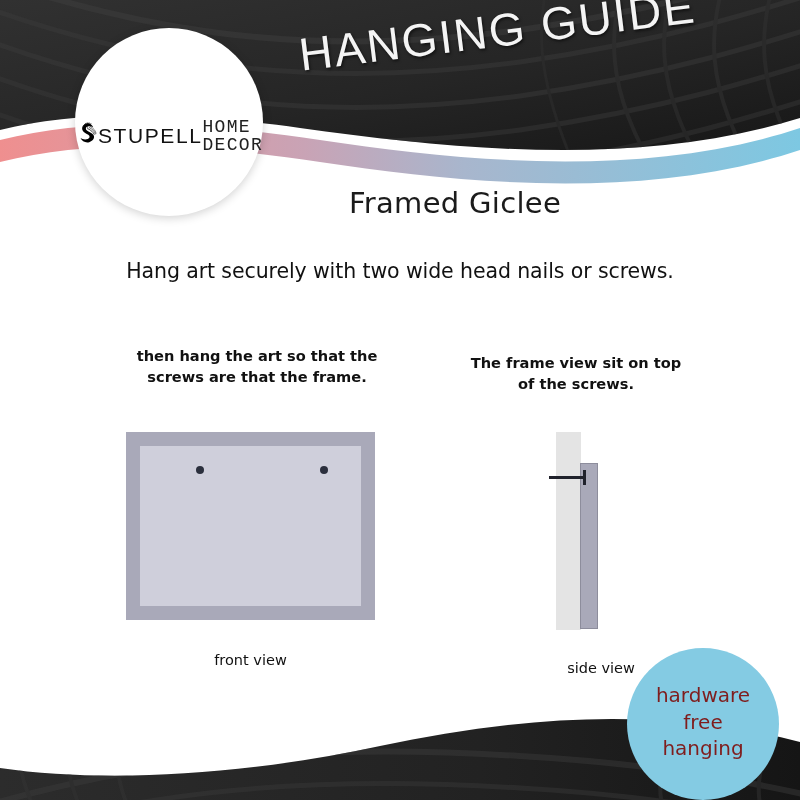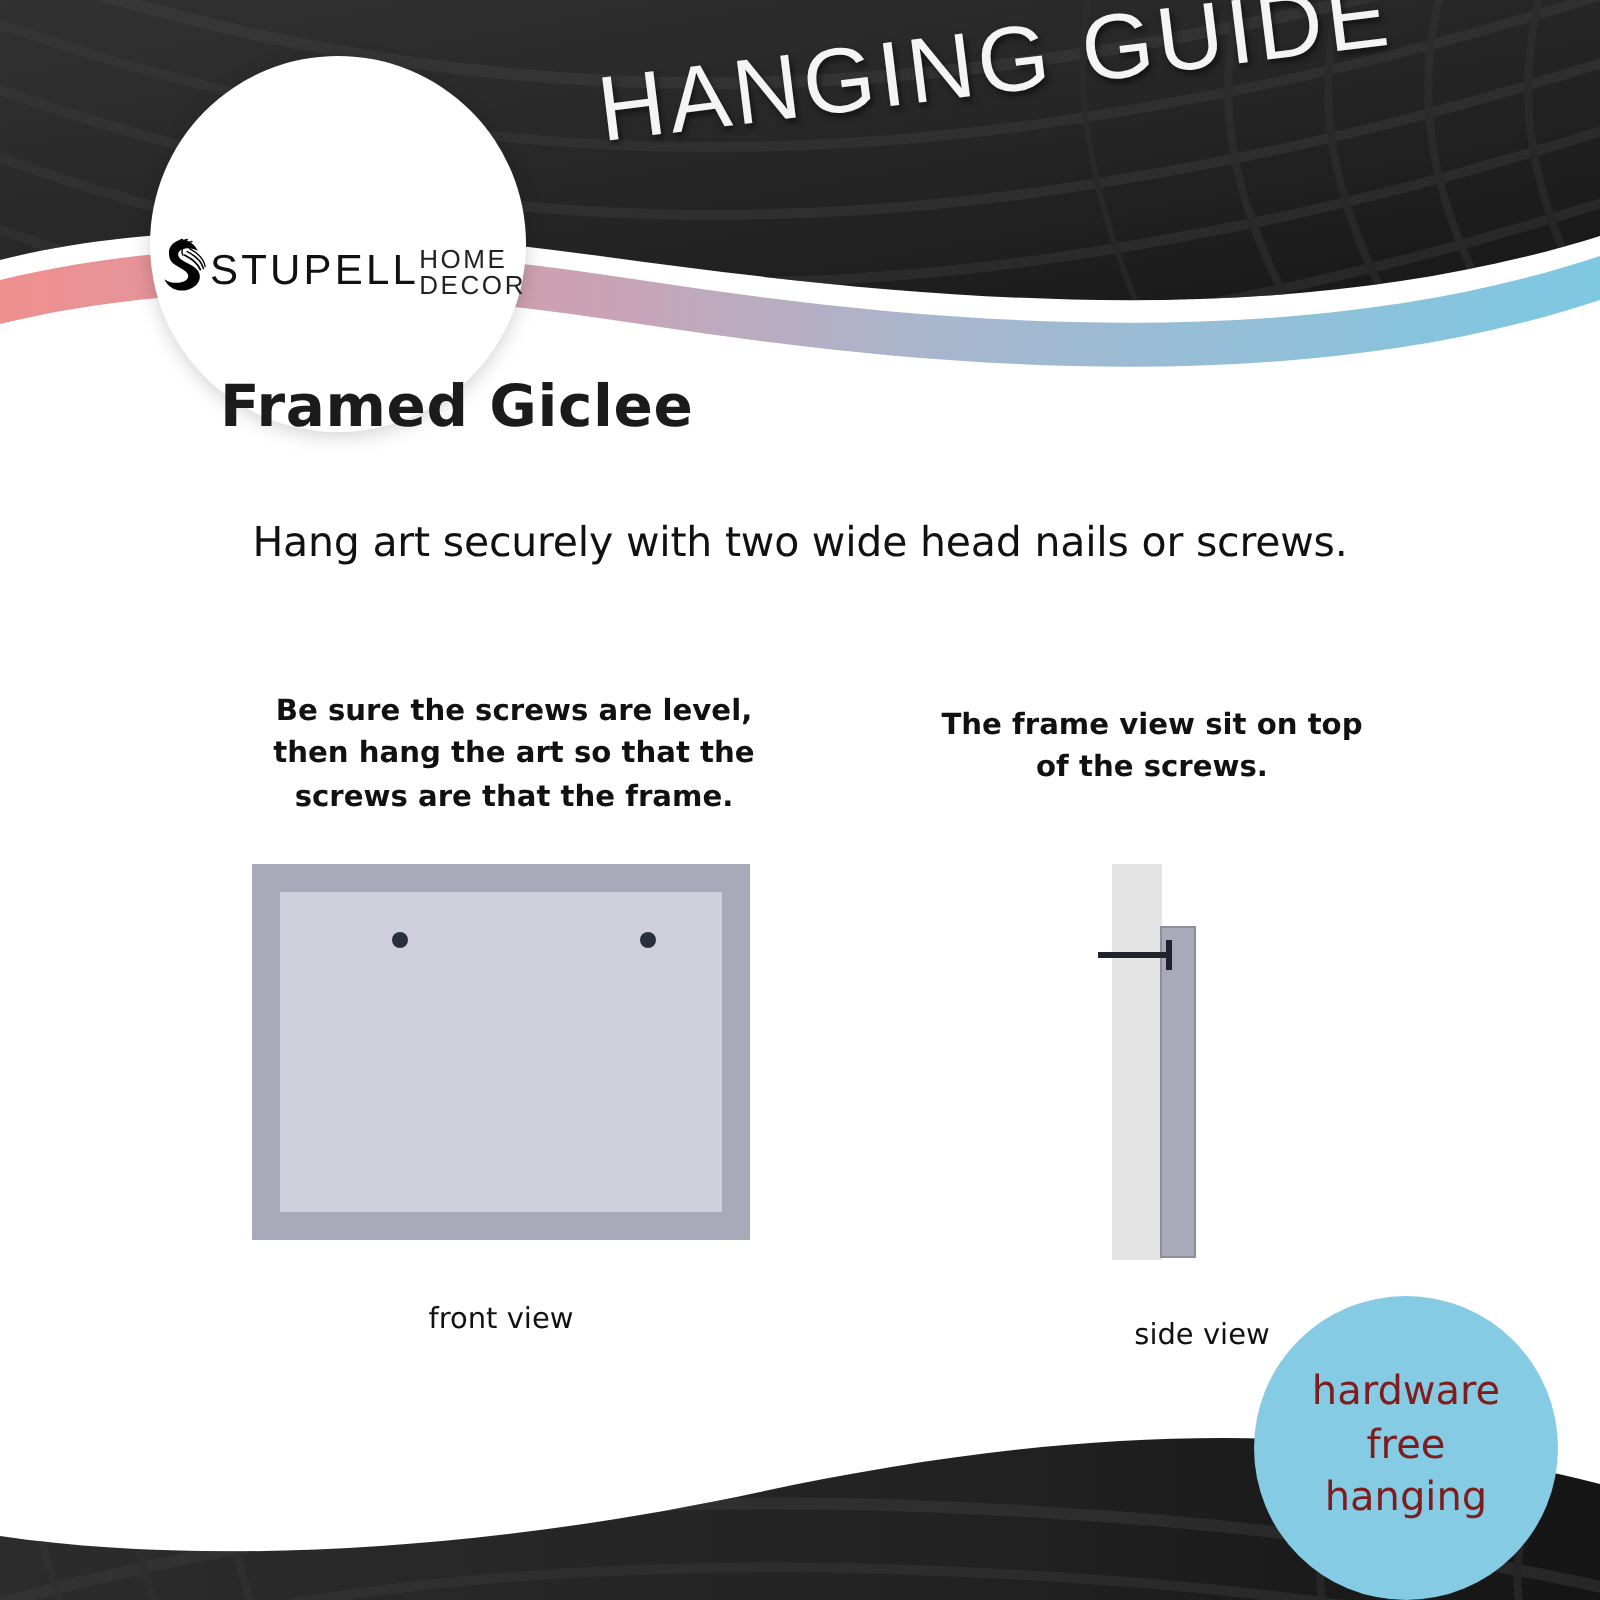--- a/index.html
+++ b/index.html
@@ -52,22 +52,22 @@
   }
   .logo-word {
     font-family: "Liberation Sans", sans-serif;
     font-size: 21px;
     letter-spacing: 1.6px;
     color: #111111;
     margin-top: 4px;
     line-height: 1;
   }
   .logo-sub {
-    font-family: Liberation Sans, sans-serif;
-    font-size: 13px;
+    font-family: Liberation Mono, monospace;
+    font-size: 18px;
     letter-spacing: 1.3px;
     color: #222222;
     margin-top: 5px;
     line-height: 1;
   }
 
   
   .header-title {
     position: absolute;
     left: 296px;
@@ -81,25 +81,26 @@
     white-space: nowrap;
     text-shadow: 1px 2px 3px rgba(0,0,0,0.55);
   }
 
   
   .product-title {
     position: absolute;
     left: 0;
     top: 186px;
     width: 800px;
+    text-align: center;
     padding-left: 110px;
     box-sizing: border-box;
     font-family: "DejaVu Sans", sans-serif;
     font-size: 29px;
-    font-weight: 700;
+    font-weight: 400;
     color: #1b1b1b;
     letter-spacing: 0.3px;
   }
 
   
   .lead-line {
     position: absolute;
     left: 0;
     top: 259px;
     width: 800px;
@@ -310,21 +311,20 @@
     <div class="logo-sub">HOME DECOR</div>
   </div>
 
   <div class="header-title">HANGING GUIDE</div>
 
   <div class="product-title">Framed Giclee</div>
 
   <div class="lead-line">Hang art securely with two wide head nails or screws.</div>
 
   <div class="note-left">
-    <div>Be sure the screws are level,</div>
     <div>then hang the art so that the</div>
     <div>screws are that the frame.</div>
   </div>
 
   <div class="note-right">
     <div>The frame view sit on top</div>
     <div>of the screws.</div>
   </div>
 
   <div class="front-view">

